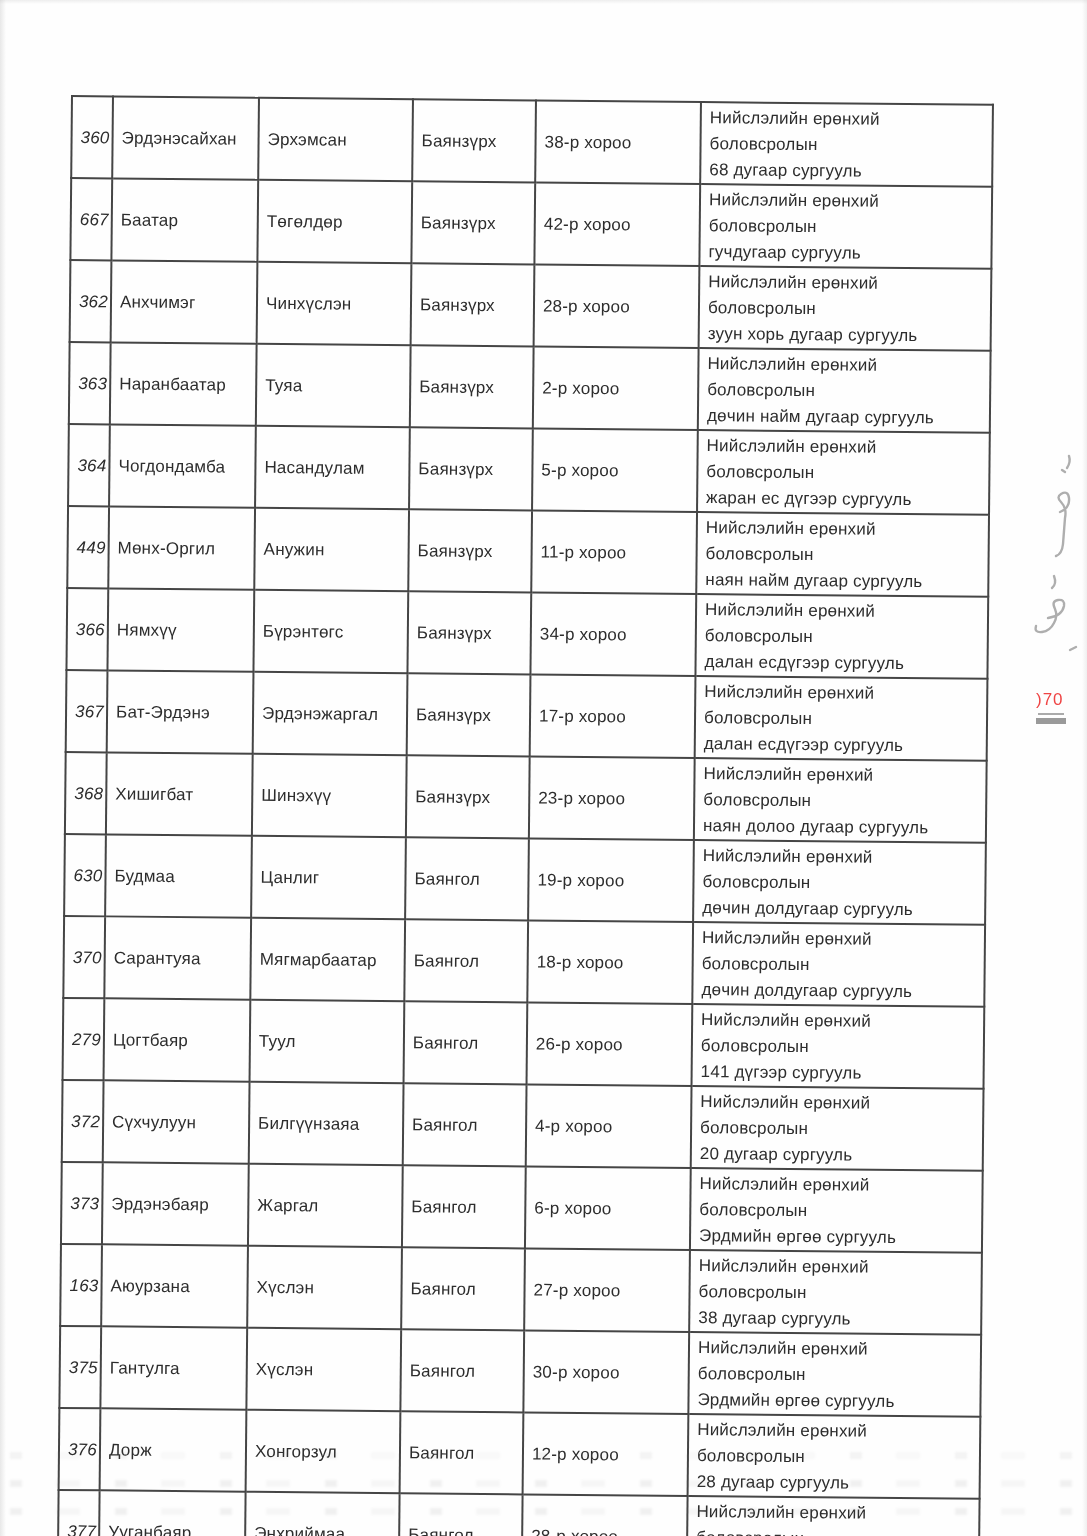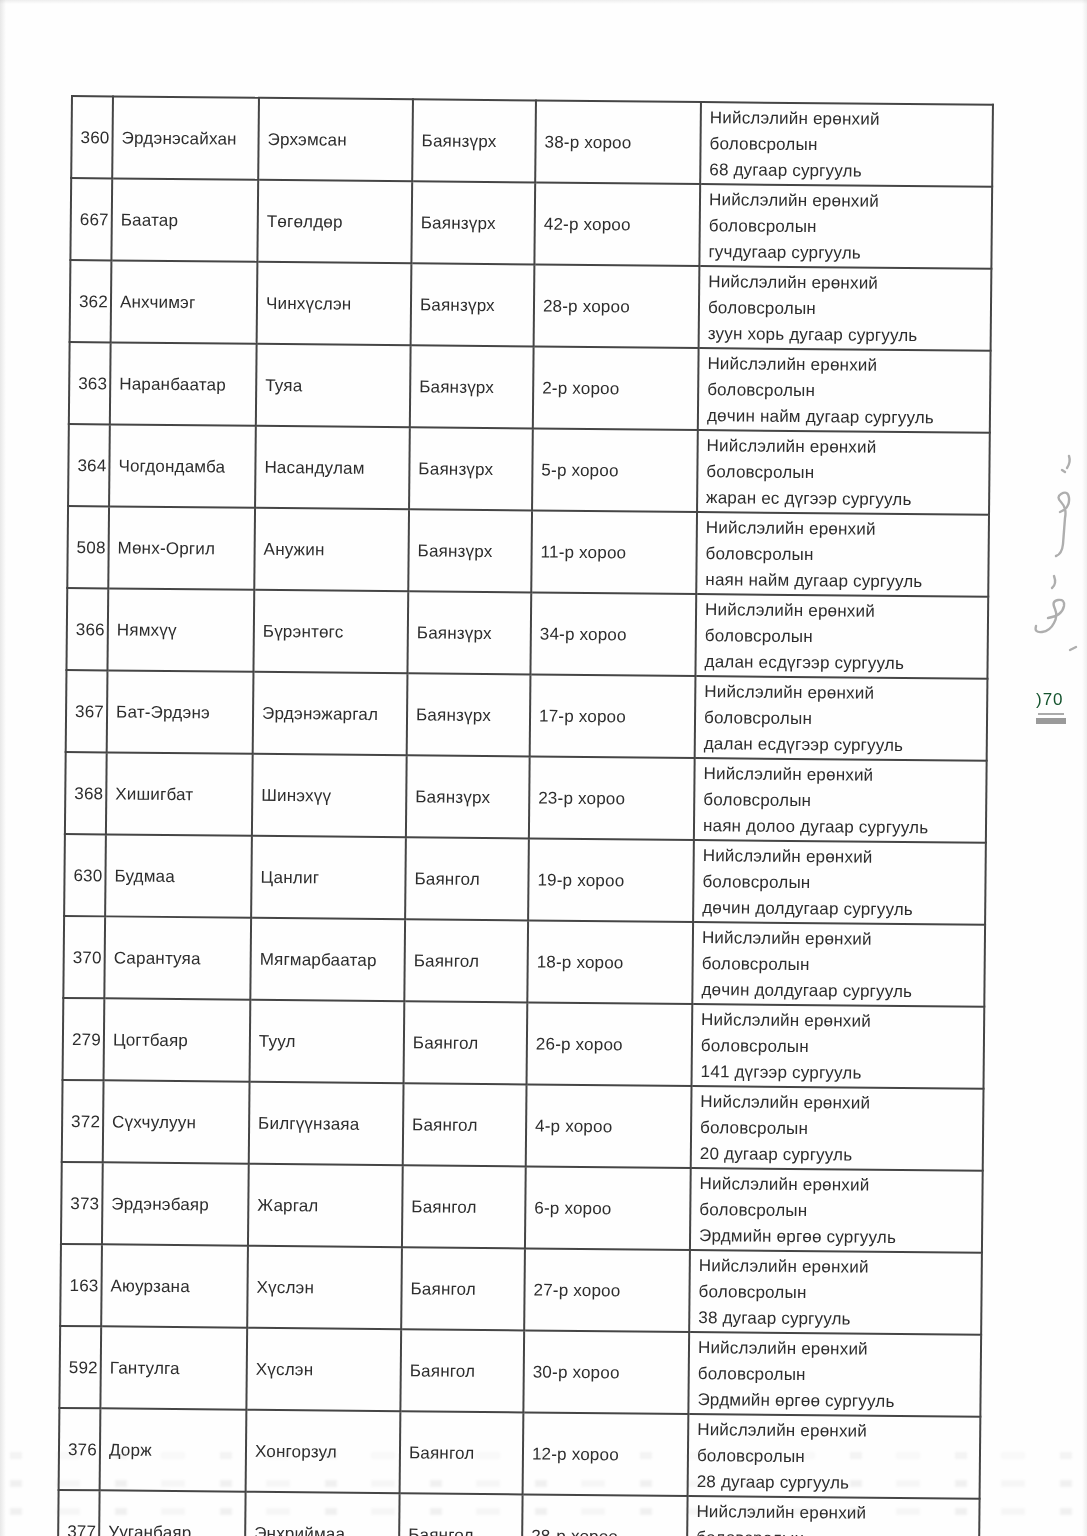--- a/index.html
+++ b/index.html
@@ -45,42 +45,42 @@
   table.roster td {
     border: 2px solid #454545;
     height: 68.5px;
     vertical-align: middle;
     font-size: 17px;
     color: #2d2d2d;
     letter-spacing: 0.2px;
     padding: 2px 4px 0 8px;
     overflow: hidden;
   }
-  td.col-no { padding-left: 5px; padding-right: 2px; }
+  td.col-no { padding-left: 5px; padding-right: 2px; font-style: italic; }
   td.col-school {
     white-space: pre-line;
     line-height: 26px;
     padding-left: 10px;
     padding-right: 30px;
   }
 
   
   .margin-artifact {
     position: absolute;
     left: 1018px;
     top: 440px;
     width: 66px;
     height: 300px;
   }
   .margin-note {
     position: absolute;
     left: 1036px;
     top: 690px;
     font-size: 17px;
-    color: #14532d;
+    color: #ef4444;
     letter-spacing: 1px;
   }
   .margin-note .bar1 {
     display: block; width: 26px; height: 2px; background: #aaaaaa; margin-top: 3px; margin-left: 2px;
   }
   .margin-note .bar2 {
     display: block; width: 30px; height: 6px; background: #9a9a9a; margin-top: 3px;
   }
 
   
@@ -160,21 +160,21 @@
           <tr>
             <td class="col-no">364</td>
             <td class="col-surname">Чогдондамба</td>
             <td class="col-given-name">Насандулам</td>
             <td class="col-district">Баянзүрх</td>
             <td class="col-khoroo">5-р хороо</td>
             <td class="col-school">Нийслэлийн ерөнхий боловсролын
 жаран ес дүгээр сургууль</td>
           </tr>
           <tr>
-            <td class="col-no">508</td>
+            <td class="col-no">449</td>
             <td class="col-surname">Мөнх-Оргил</td>
             <td class="col-given-name">Анужин</td>
             <td class="col-district">Баянзүрх</td>
             <td class="col-khoroo">11-р хороо</td>
             <td class="col-school">Нийслэлийн ерөнхий боловсролын
 наян найм дугаар сургууль</td>
           </tr>
           <tr>
             <td class="col-no">366</td>
             <td class="col-surname">Нямхүү</td>
@@ -250,21 +250,21 @@
           <tr>
             <td class="col-no">163</td>
             <td class="col-surname">Аюурзана</td>
             <td class="col-given-name">Хүслэн</td>
             <td class="col-district">Баянгол</td>
             <td class="col-khoroo">27-р хороо</td>
             <td class="col-school">Нийслэлийн ерөнхий боловсролын
 38 дугаар сургууль</td>
           </tr>
           <tr>
-            <td class="col-no">592</td>
+            <td class="col-no">375</td>
             <td class="col-surname">Гантулга</td>
             <td class="col-given-name">Хүслэн</td>
             <td class="col-district">Баянгол</td>
             <td class="col-khoroo">30-р хороо</td>
             <td class="col-school">Нийслэлийн ерөнхий боловсролын
 Эрдмийн өргөө сургууль</td>
           </tr>
           <tr>
             <td class="col-no">376</td>
             <td class="col-surname">Дорж</td>

